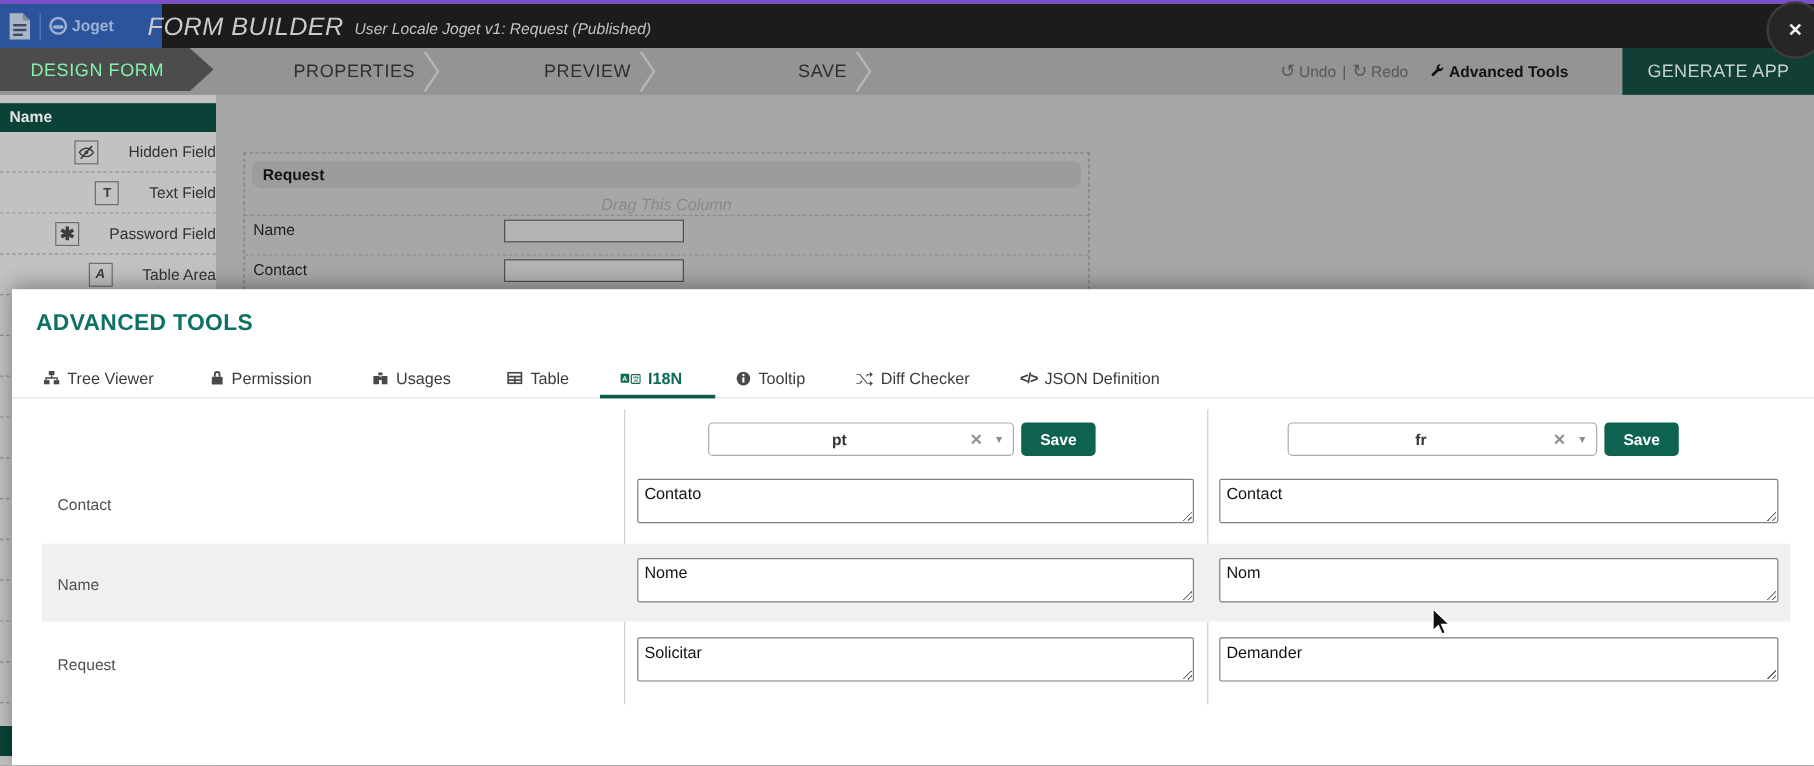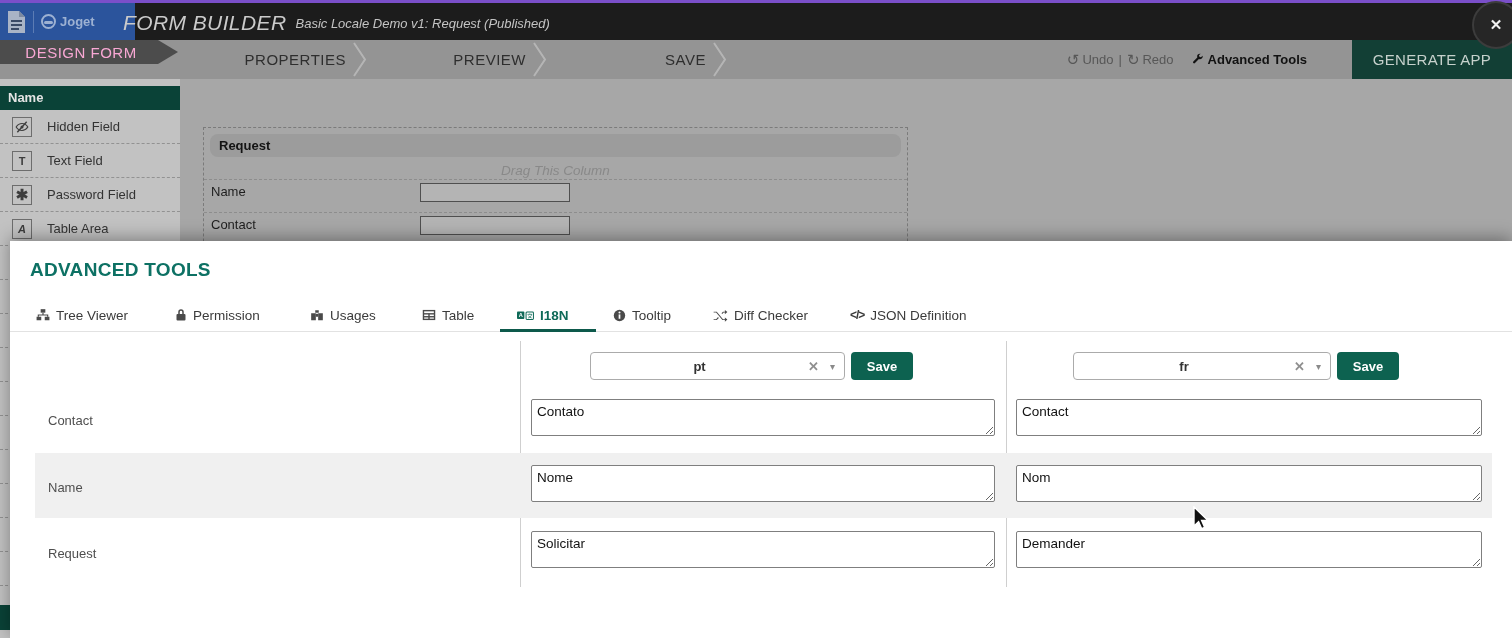--- a/index.html
+++ b/index.html
@@ -19,42 +19,42 @@
   .jcircle::after{ content:""; position:absolute; left:1px; top:5px; width:9px; height:3px; background:#9db1d2; border-radius:2px;}
   .titlewrap{ left:123px; top:0; height:37px; display:flex; align-items:flex-end; padding-bottom:7px;font-style:italic; }
   .apptitle { font-size:21px; font-weight:500; color:#cbcbcb; letter-spacing:.4px; line-height:1; }
   .appsub   { font-size:13px; color:#c4c4c4; margin-left:9px; margin-bottom:1px; line-height:1.2; }
   .closebtn { left:1474px; top:3px; width:44px; height:44px; border-radius:50%; background:#262626;
               box-shadow:0 0 0 2px #3c3c3c; color:#f2f2f2; display:flex; align-items:center;
               justify-content:center; font-size:15px; font-weight:bold; z-index:40; cursor:pointer;}
 
   
   .tabbar { left:0; top:40px; width:1512px; height:39px; background:var(--tabbar_bg,#949494); z-index:2;}
-  .designtab { left:0; top:0; width:178px; height:24px; background:#4c4c4c; color:#f9a8d4;
+  .designtab { left:0; top:0; width:178px; height:36px; background:#4c4c4c; color:#86efac;
                display:flex; align-items:center; justify-content:center; padding-right:16px;
                font-size:15px; letter-spacing:.5px;
                clip-path:polygon(0 0,158px 0,178px 50%,158px 100%,0 100%);text-align:center; }
   .tabtext { top:0; height:39px; width:160px; display:flex; align-items:center; justify-content:flex-end;
              font-size:15px; color:#2e2e2e; letter-spacing:.5px; }
   .chev { top:0; height:39px; }
   .rightctrls { right:205px; top:0; height:39px; display:flex; align-items:center; gap:5px;
                 font-size:13px; color:#575757; }
   .rcundo { display:flex; align-items:center; gap:3px; }
   .rcicon { font-size:15px; line-height:1; }
   .advtools { display:flex; align-items:center; gap:4px; color:#121212; font-weight:bold; margin-left:12px; }
   .generate { left:1352px; top:0; width:160px; height:39px; background:var(--generate_bg,#123f35);
               color:#c6d1cc; font-size:15px; display:flex; align-items:center; justify-content:center;
               letter-spacing:.3px; cursor:pointer; }
 
   
   .sidebar { left:0; top:79px; width:180px; height:559px; background:#c2c2c2; z-index:1; }
   .sbheader { left:0; top:7px; width:180px; height:24px; background:var(--sidebar_header_bg,#0a4237);
               color:#e4e4e4; font-size:13px; font-weight:bold; line-height:24px; padding-left:8px; }
   .sbitem { left:0; width:180px; height:34px; border-bottom:1px dashed #929292;
-            display:flex; align-items:center; gap:15px; padding-left:12px; cursor:grab; }
+            display:flex; align-items:center; gap:25px; padding-left:2px; cursor:grab;justify-content:flex-end; }
   .sbicon { width:20px; height:20px; border:1px solid #6d6d6d; display:flex; align-items:center;
             justify-content:center; color:#3d3d3d; font-size:11px; font-weight:bold; flex:none; }
   .sblabel { font-size:13px; color:#333; }
   .sbteal { left:0; top:526px; width:180px; height:25px; background:var(--sidebar_header_bg,#0a4237); }
 
   
   .formbox { left:203px; top:127px; width:705px; height:150px; border:1px dashed #7b7b7b; }
   .formheader { left:6px; top:6px; width:691px; height:23px; background:#9c9c9c; border-radius:8px;
                 font-size:13px; font-weight:bold; color:#141414; line-height:23px; padding-left:9px; }
   .draghint { left:0; top:35px; width:703px; text-align:center; font-style:italic; font-size:13.5px; color:#898989; }
@@ -108,21 +108,21 @@
         <rect x="4" y="18" width="8" height="2" fill="#3a4a66"></rect>
       </svg>
       <div class="logodivider"></div>
       <div class="jogetmark">
         <span class="jcircle"></span>
         <span>Joget</span>
       </div>
     </div>
     <div class="abs titlewrap">
       <span class="apptitle">FORM BUILDER</span>
-      <span class="appsub">Basic Locale Demo v1: Request (Published)</span>
+      <span class="appsub">User Locale Joget v1: Request (Published)</span>
     </div>
   </div>
   <div class="abs closebtn">
     <span>✕</span>
   </div>
 
   <div class="abs tabbar">
     <div class="abs designtab">
       <span>DESIGN FORM</span>
     </div>

